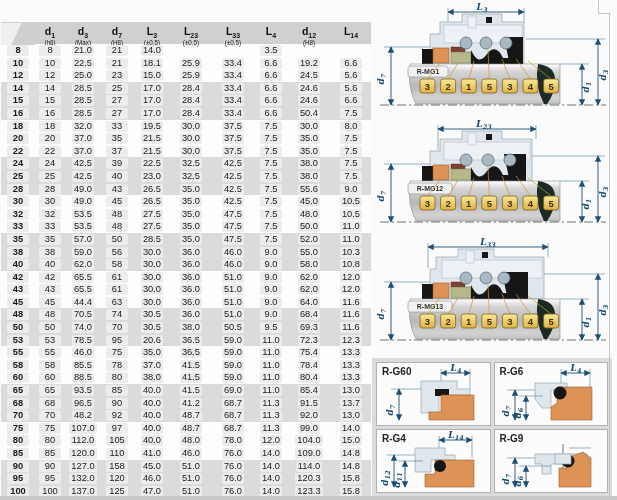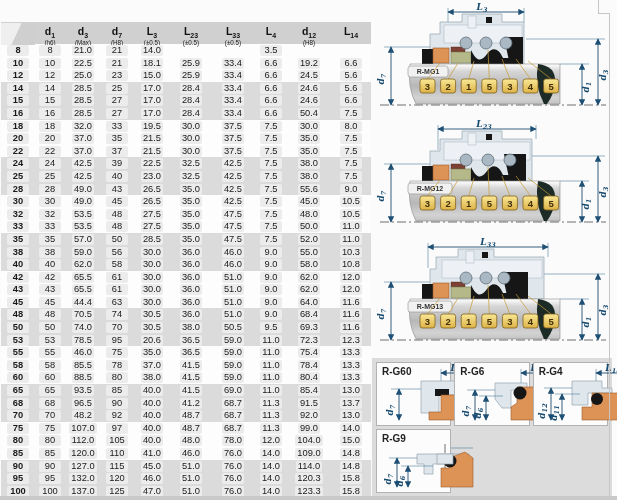--- a/index.html
+++ b/index.html
@@ -42,21 +42,21 @@
   .shaft{fill:url(#shaftGrad);stroke:#8a8a8a;stroke-width:.6;}
   .drop{fill:#1d2b27;}
   .capsule{fill:#f1f1f1;stroke:#8f8f8f;stroke-width:.6;}
   .sealname{font:bold 7px "Liberation Sans",sans-serif;fill:#333;}
   .tag{fill:url(#tagGrad);stroke:#7d5f1d;stroke-width:.8;}
   .tagnum{font:bold 9.5px "Liberation Sans",sans-serif;fill:#42300a;text-anchor:middle;}
   .leader{stroke:#c79a33;stroke-width:.7;}
 
   
   .seat-grid{position:absolute;left:372px;top:358px;width:240px;height:139px;background:#dcdcdc;
-             display:grid;grid-template-columns:1fr 1fr 1fr;grid-template-rows:1fr 1fr;gap:3px;
+             display:grid;grid-template-columns:1fr 1fr;grid-template-rows:1fr 1fr;gap:3px;
              padding:4px;box-sizing:border-box;}
   .seat-box{background:#fcfcfc;border:1px solid #b2b2b2;position:relative;}
   .seat-label{position:absolute;top:3px;left:5px;font-size:10px;font-weight:bold;color:#222;}
   .seat-box svg{position:absolute;left:0;top:0;}
 
   .edge-v{position:absolute;left:609px;top:13px;height:484px;border-left:1.4px solid #c6c6c6;}
   .edge-n1{position:absolute;left:598px;top:0;height:13px;border-left:1.4px solid #c6c6c6;}
   .edge-n2{position:absolute;left:598px;top:13px;width:12px;border-top:1.4px solid #c6c6c6;}
   .bottom-strip{position:absolute;left:0;top:496px;width:617px;height:4px;background:#c9c9c9;}
 </style>
@@ -492,21 +492,21 @@
           <div class="td"><span class="chip">46.0</span></div>
           <div class="td"><span class="chip">76.0</span></div>
           <div class="td"><span class="chip">14.0</span></div>
           <div class="td"><span class="chip">109.0</span></div>
           <div class="td"><span class="chip">14.8</span></div>
         </div>
         <div class="grid-row tr band">
           <div class="td lab"><span class="chip">90</span></div>
           <div class="td"><span class="chip">90</span></div>
           <div class="td"><span class="chip">127.0</span></div>
-          <div class="td"><span class="chip">115</span></div>
+          <div class="td"><span class="chip">158</span></div>
           <div class="td"><span class="chip">45.0</span></div>
           <div class="td"><span class="chip">51.0</span></div>
           <div class="td"><span class="chip">76.0</span></div>
           <div class="td"><span class="chip">14.0</span></div>
           <div class="td"><span class="chip">114.0</span></div>
           <div class="td"><span class="chip">14.8</span></div>
         </div>
         <div class="grid-row tr band">
           <div class="td lab"><span class="chip">95</span></div>
           <div class="td"><span class="chip">95</span></div>

